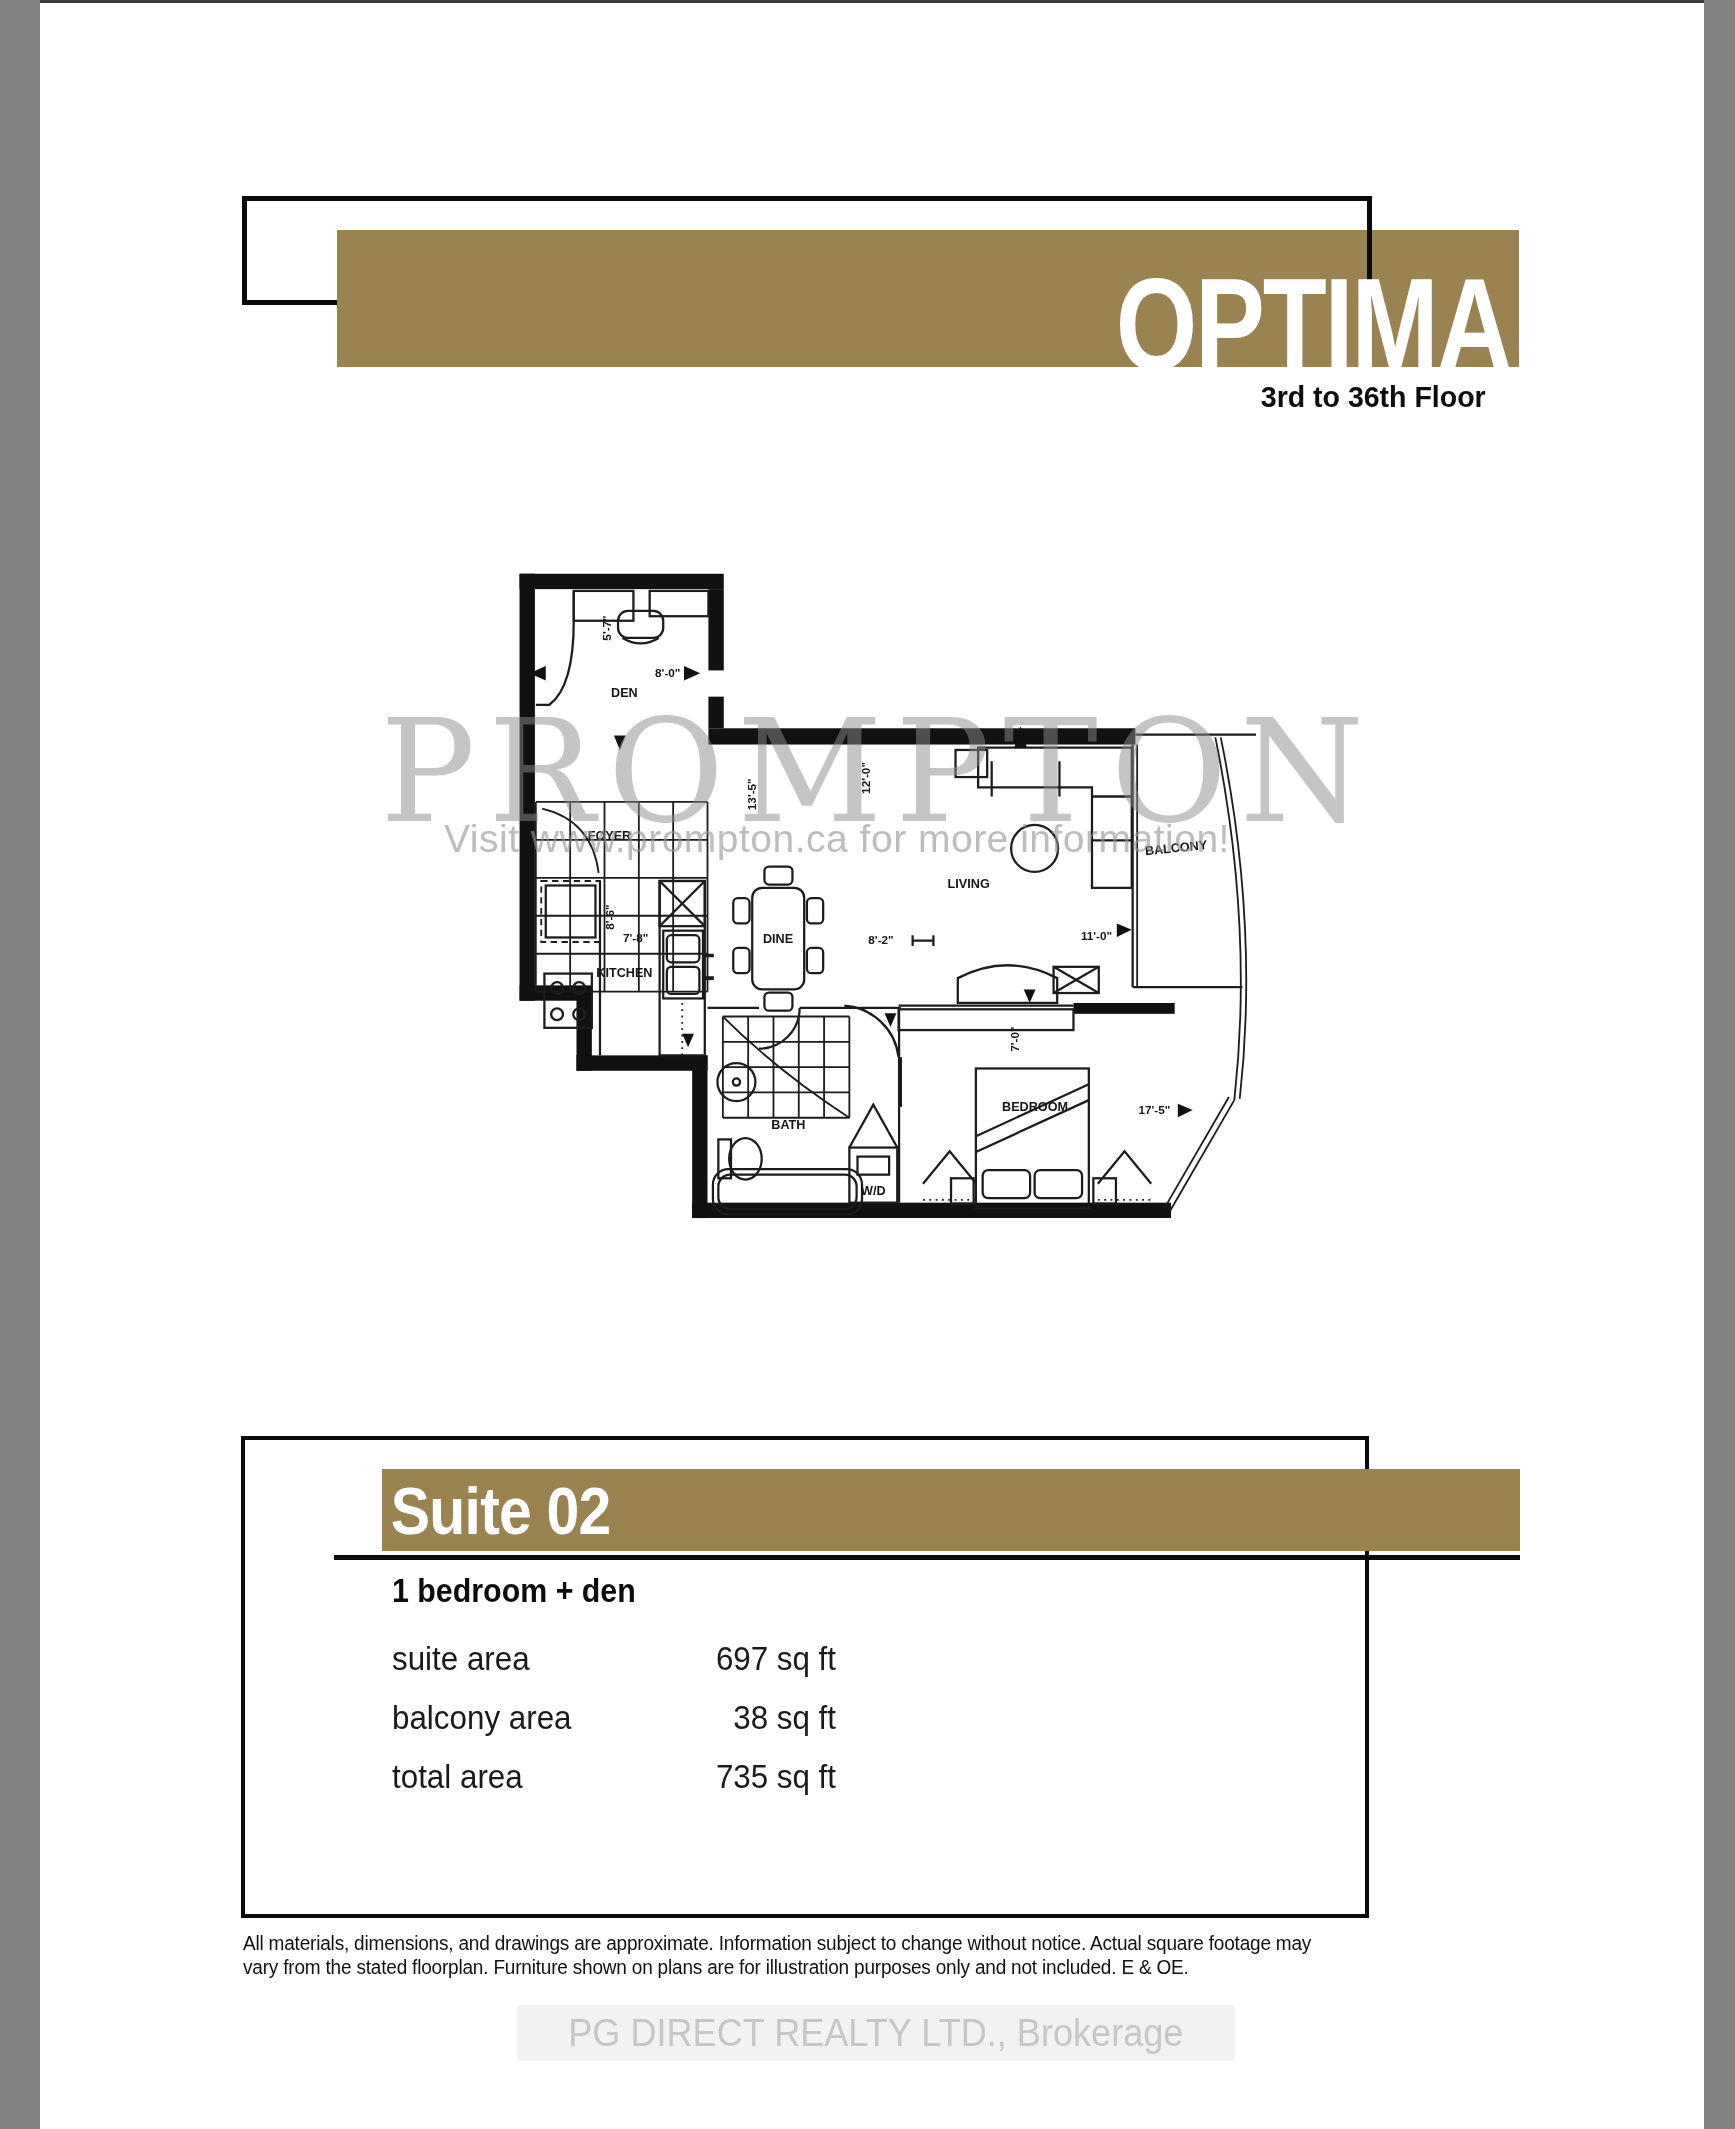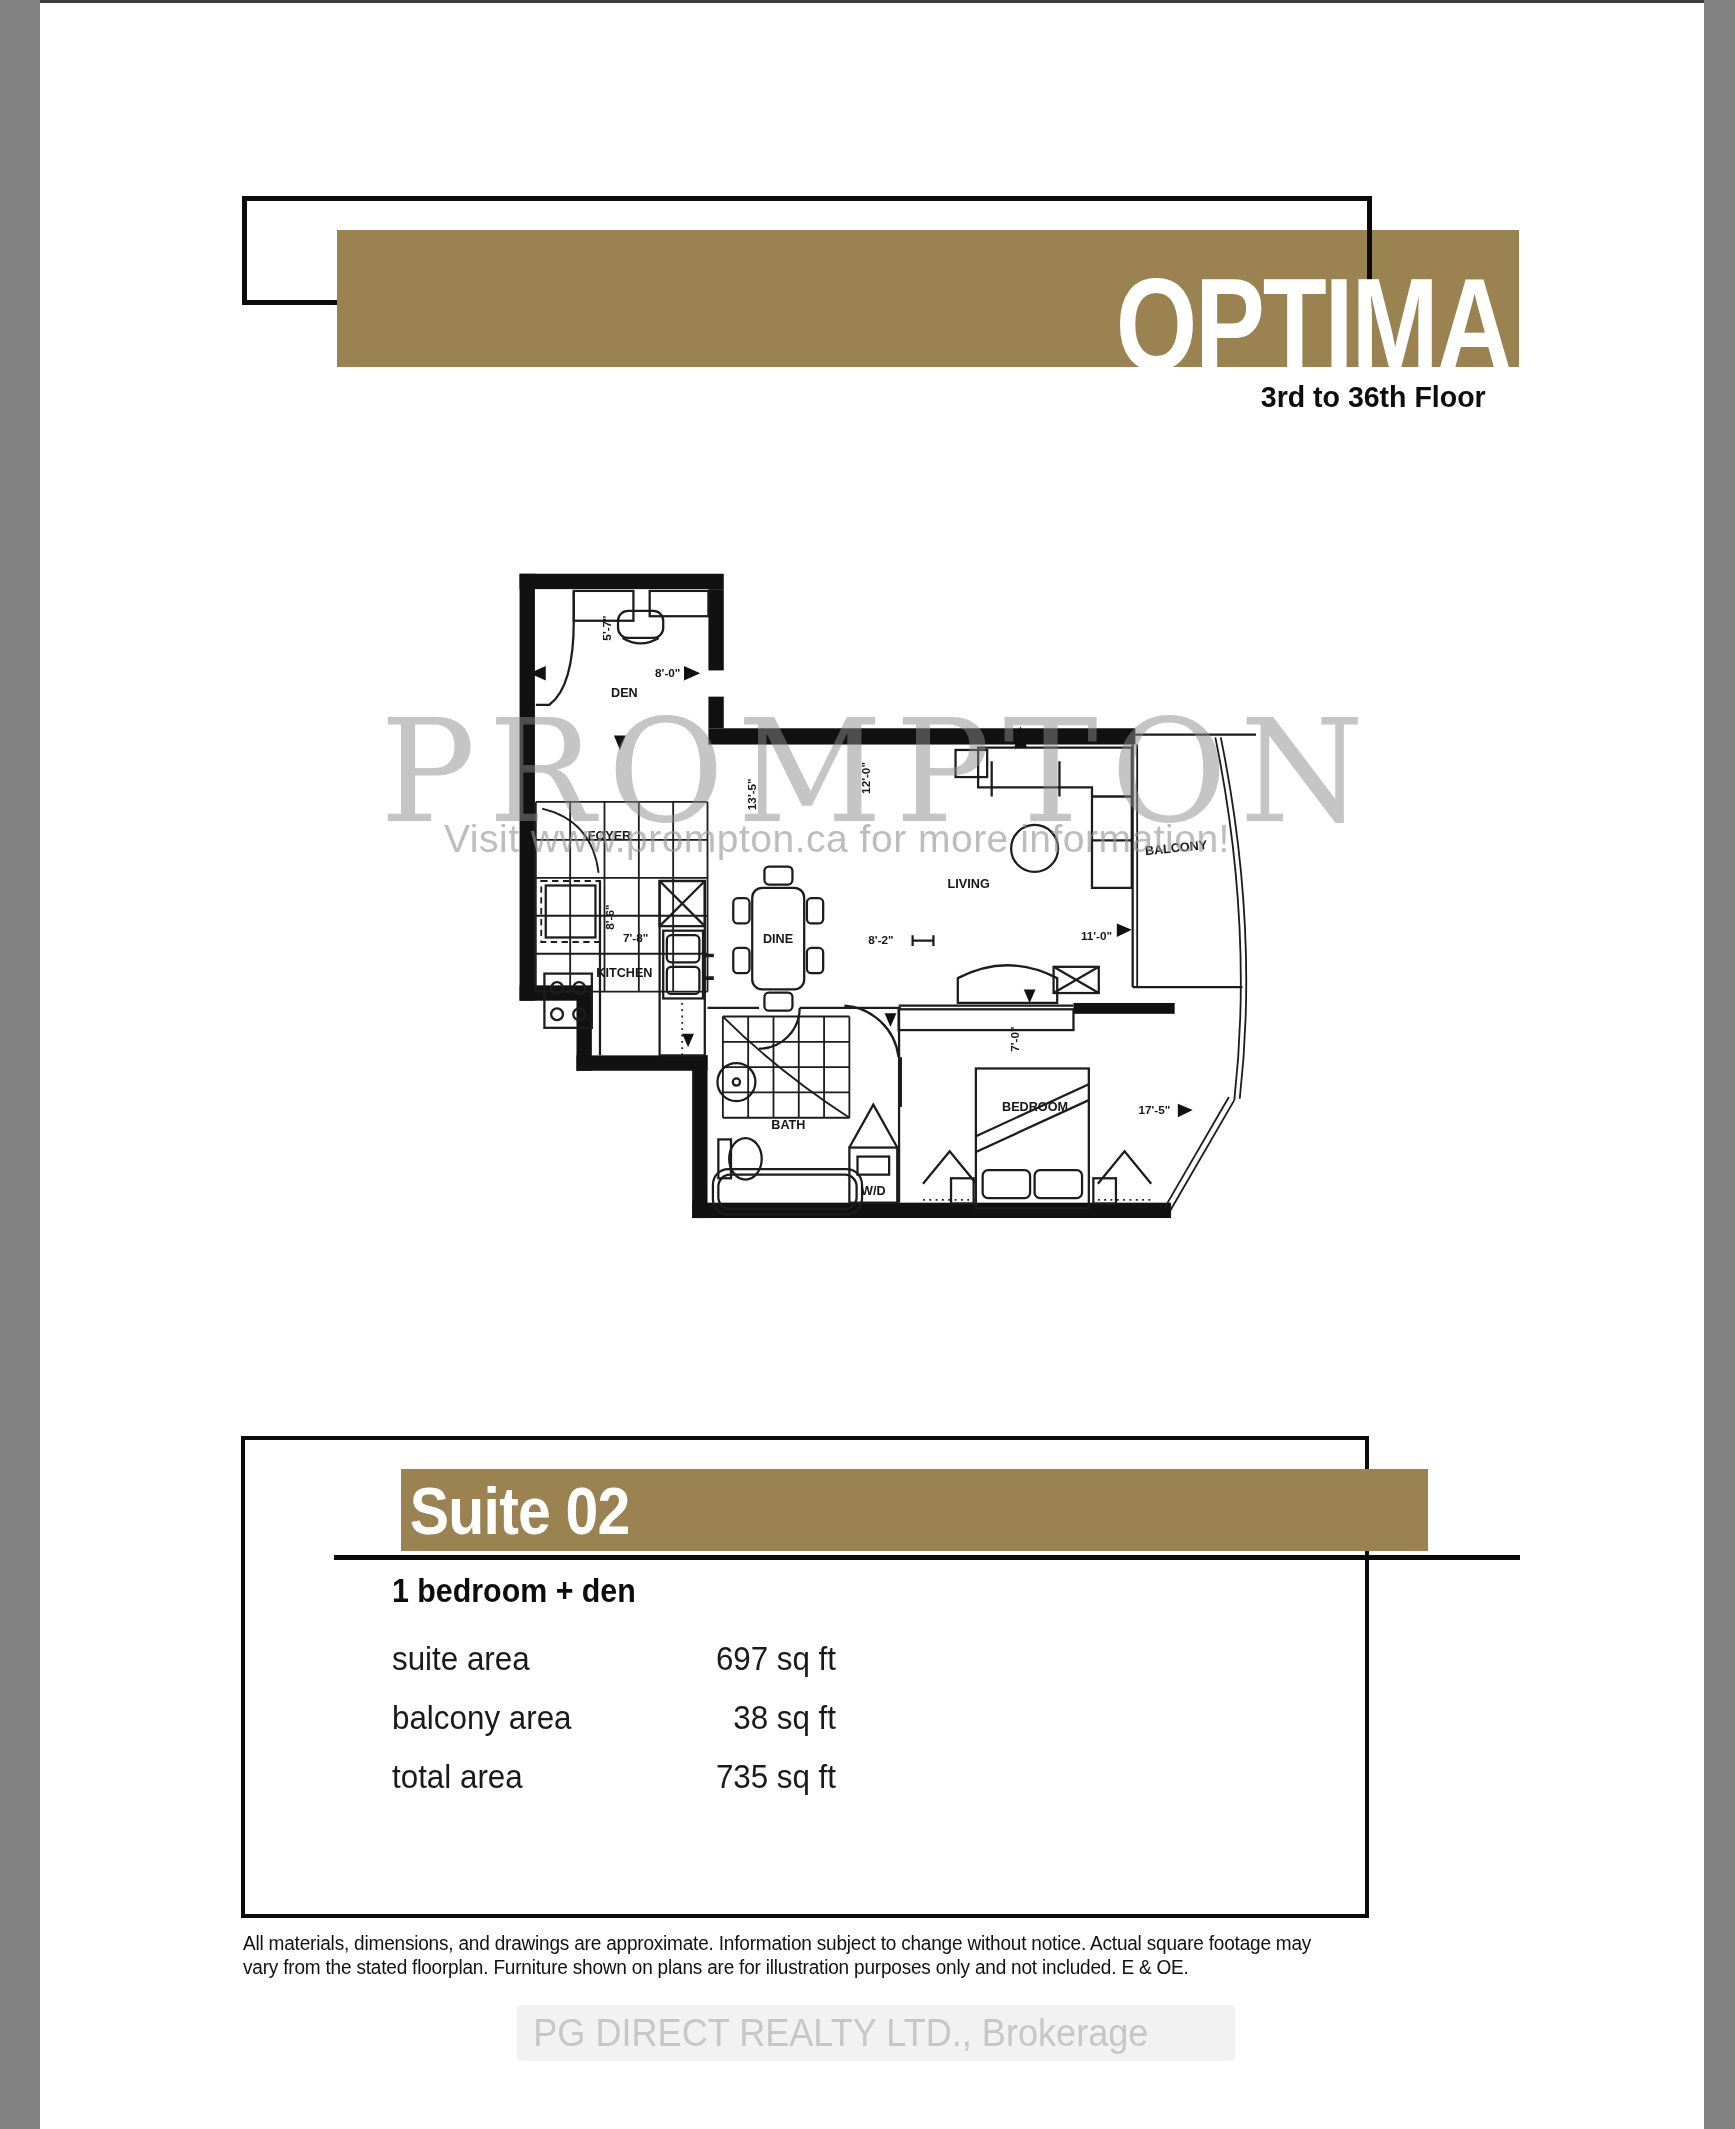--- a/index.html
+++ b/index.html
@@ -22,38 +22,38 @@
           font-size:30px;line-height:1;white-space:nowrap;transform:scaleX(0.95);transform-origin:right center;}
   .rect-seg{position:absolute;left:1367px;top:230px;width:5px;height:78px;background:#0b0b0b;}
 
   
   .wm-big{position:absolute;left:380px;top:708px;margin:0;width:994px;
           font-family:"DejaVu Serif","Liberation Serif",serif;font-size:142px;line-height:0.9;
           color:rgba(140,140,140,0.50);letter-spacing:12.7px;white-space:nowrap;}
   .wm-line2{position:absolute;left:444px;top:817px;margin:0;font-weight:normal;font-size:39px;
           color:rgba(148,148,148,0.62);letter-spacing:0.5px;white-space:nowrap;}
   .wm-footer{position:absolute;left:517px;top:2005px;width:718px;height:56px;
-          background:rgba(0,0,0,0.05);border-radius:4.5px;display:flex;align-items:center;justify-content:flex-start;}
+          background:rgba(0,0,0,0.05);border-radius:4.5px;display:flex;align-items:center;justify-content:center;}
   .wm-footer span{color:#c7c7c7;font-size:38px;white-space:nowrap;transform:scaleX(0.95);}
 
   
   .plan{position:absolute;left:506px;top:569px;}
   .plan text{font-family:"Liberation Sans",sans-serif;font-weight:bold;fill:#161616;}
   .rlabel{font-size:28px;}
   .dlabel{font-size:26px;}
   .thin{stroke:#1c1c1c;stroke-width:5;fill:none;}
   .thin2{stroke:#1c1c1c;stroke-width:4;fill:none;}
   .dash{stroke:#1c1c1c;stroke-width:4;fill:none;stroke-dasharray:14 10;}
   .dot{stroke:#1c1c1c;stroke-width:4;fill:none;stroke-dasharray:4 10;}
 
   
   .suite-box{position:absolute;left:241px;top:1436px;width:1128px;height:482px;
              border:4.1px solid #0b0b0b;box-sizing:border-box;background:#ffffff;}
-  .suite-banner{position:absolute;left:382px;top:1469px;width:1027px;height:82px;background:#9A8350;
-             display:flex;align-items:center;margin-left:19px;}
+  .suite-banner{position:absolute;left:382px;top:1469px;width:1138px;height:82px;background:#9A8350;
+             display:flex;align-items:center;}
   .suite-banner span{color:#ffffff;font-weight:bold;font-size:67px;letter-spacing:-0.9px;padding-left:10px;
              transform:scaleX(0.88);transform-origin:left center;white-space:nowrap;}
   .suite-underline{position:absolute;left:334px;top:1555px;width:1186px;height:4.5px;background:#0b0b0b;}
   .suite-type{position:absolute;left:392px;top:1572px;margin:0;font-weight:bold;font-size:33px;color:#0d0d0d;
              transform:scaleX(0.92);transform-origin:left center;white-space:nowrap;}
   .area-row{position:absolute;left:392px;width:542px;font-size:33px;color:#1a1a1a;white-space:nowrap;
              transform:scaleX(0.95);transform-origin:left center;}
   .area-row .lbl{display:inline-block;width:254px;}
   .area-row .num{display:inline-block;width:142px;text-align:right;}
   .area-row .unit{display:inline-block;margin-left:9px;}

